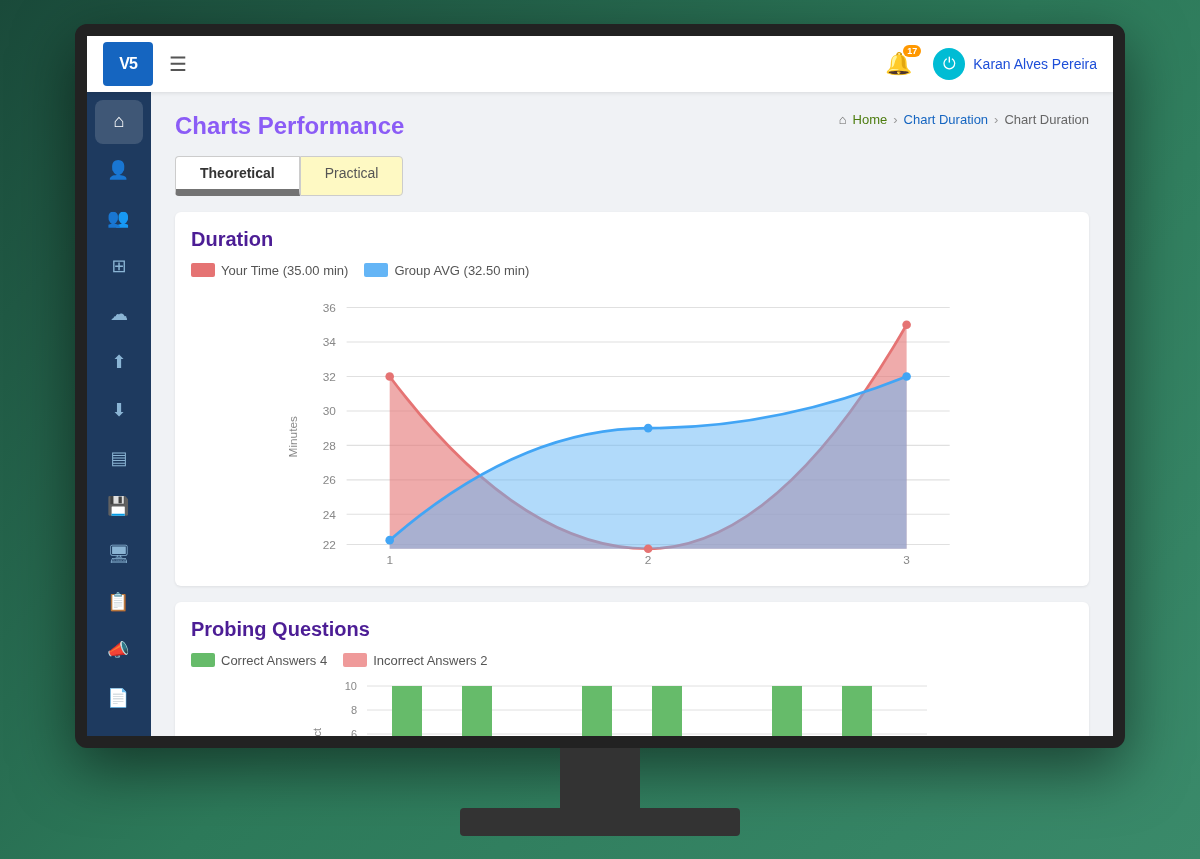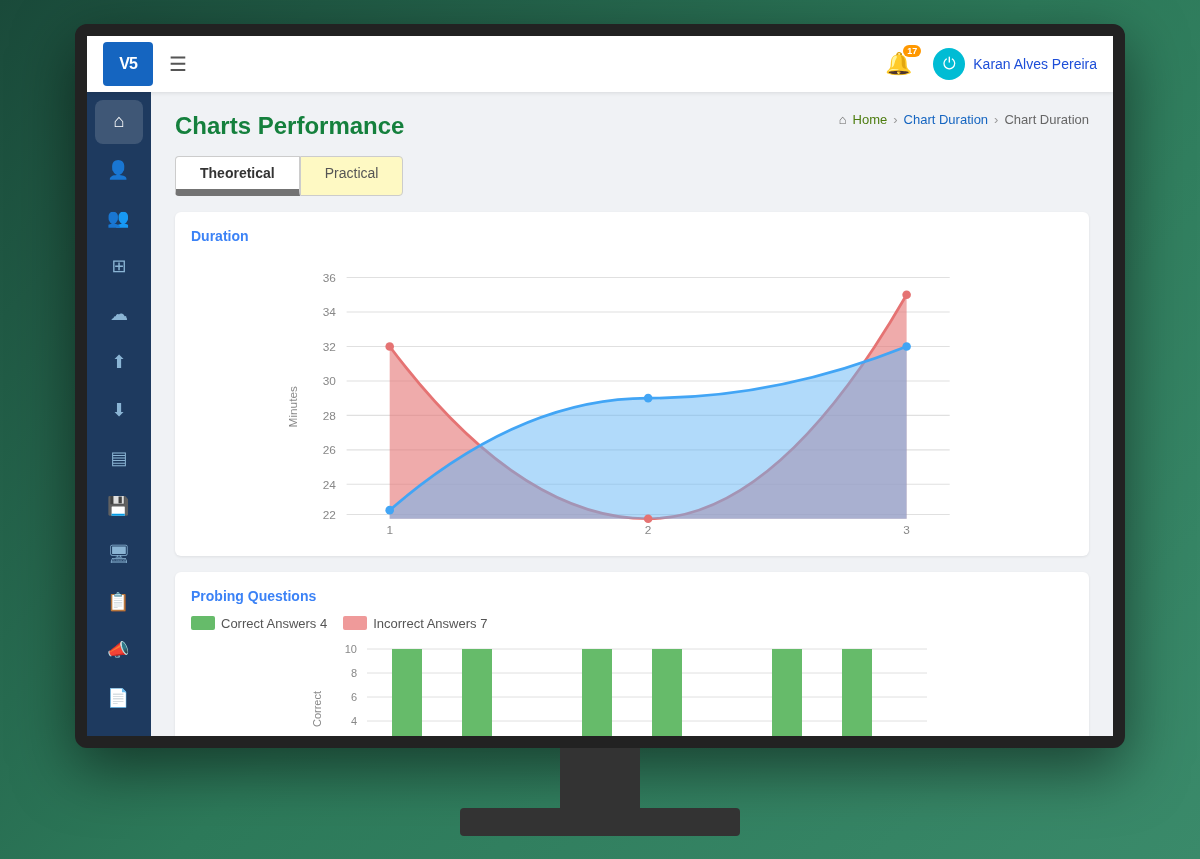--- a/index.html
+++ b/index.html
@@ -189,21 +189,21 @@
     .page-header {
       display: flex;
       justify-content: space-between;
       align-items: flex-start;
       margin-bottom: 16px;
     }
 
     .page-title {
       font-size: 24px;
       font-weight: 600;
-      color: #15803d;
+      color: #8b5cf6;
     }
 
     .breadcrumb {
       display: flex;
       align-items: center;
       gap: 6px;
       font-size: 13px;
       color: #666;
     }
 
@@ -259,23 +259,23 @@
     
     .chart-section {
       background: #fff;
       border-radius: 6px;
       padding: 16px;
       margin-bottom: 16px;
       box-shadow: 0 1px 3px rgba(0,0,0,0.08);
     }
 
     .section-title {
-      font-size: 14px;
+      font-size: 20px;
       font-weight: 700;
-      color: #3b82f6;
+      color: #4c1d95;
       margin-bottom: 12px;
     }
 
     .chart-legend {
       display: flex;
       align-items: center;
       gap: 16px;
       margin-bottom: 8px;
       font-size: 13px;
       color: #555;
@@ -390,20 +390,30 @@
             </nav>
           </div>
 
           <div class="tabs-container">
             <div class="tab active">Theoretical</div>
             <div class="tab">Practical</div>
           </div>
 
           <div class="chart-section">
             <div class="section-title">Duration</div>
+            <div class="chart-legend">
+              <div class="legend-item">
+                <div class="legend-color-box" style="background:#e57373;"></div>
+                <span>Your Time (35.00 min)</span>
+              </div>
+              <div class="legend-item">
+                <div class="legend-color-box" style="background:#64b5f6;"></div>
+                <span>Group AVG (32.50 min)</span>
+              </div>
+            </div>
             <div class="chart-wrapper">
               <svg class="line-chart-svg" viewBox="0 0 650 260" preserveAspectRatio="xMidYMid meet">
 
                 <line x1="60" y1="20" x2="620" y2="20" stroke="#e0e0e0" stroke-width="1"></line>
                 <line x1="60" y1="52" x2="620" y2="52" stroke="#e0e0e0" stroke-width="1"></line>
                 <line x1="60" y1="84" x2="620" y2="84" stroke="#e0e0e0" stroke-width="1"></line>
                 <line x1="60" y1="116" x2="620" y2="116" stroke="#e0e0e0" stroke-width="1"></line>
                 <line x1="60" y1="148" x2="620" y2="148" stroke="#e0e0e0" stroke-width="1"></line>
                 <line x1="60" y1="180" x2="620" y2="180" stroke="#e0e0e0" stroke-width="1"></line>
                 <line x1="60" y1="212" x2="620" y2="212" stroke="#e0e0e0" stroke-width="1"></line>
@@ -444,21 +454,21 @@
 
           <div class="chart-section">
             <div class="section-title">Probing Questions</div>
             <div class="chart-legend">
               <div class="legend-item">
                 <div class="legend-color-box" style="background:#66bb6a;"></div>
                 <span>Correct Answers 4</span>
               </div>
               <div class="legend-item">
                 <div class="legend-color-box" style="background:#ef9a9a;"></div>
-                <span>Incorrect Answers 7</span>
+                <span>Incorrect Answers 2</span>
               </div>
             </div>
             <div class="chart-wrapper">
               <svg class="bar-chart-svg" viewBox="0 0 650 140" preserveAspectRatio="xMidYMid meet">
 
                 <line x1="60" y1="10" x2="620" y2="10" stroke="#e0e0e0" stroke-width="1"></line>
                 <line x1="60" y1="34" x2="620" y2="34" stroke="#e0e0e0" stroke-width="1"></line>
                 <line x1="60" y1="58" x2="620" y2="58" stroke="#e0e0e0" stroke-width="1"></line>
                 <line x1="60" y1="82" x2="620" y2="82" stroke="#e0e0e0" stroke-width="1"></line>
                 <line x1="60" y1="106" x2="620" y2="106" stroke="#e0e0e0" stroke-width="1"></line>

